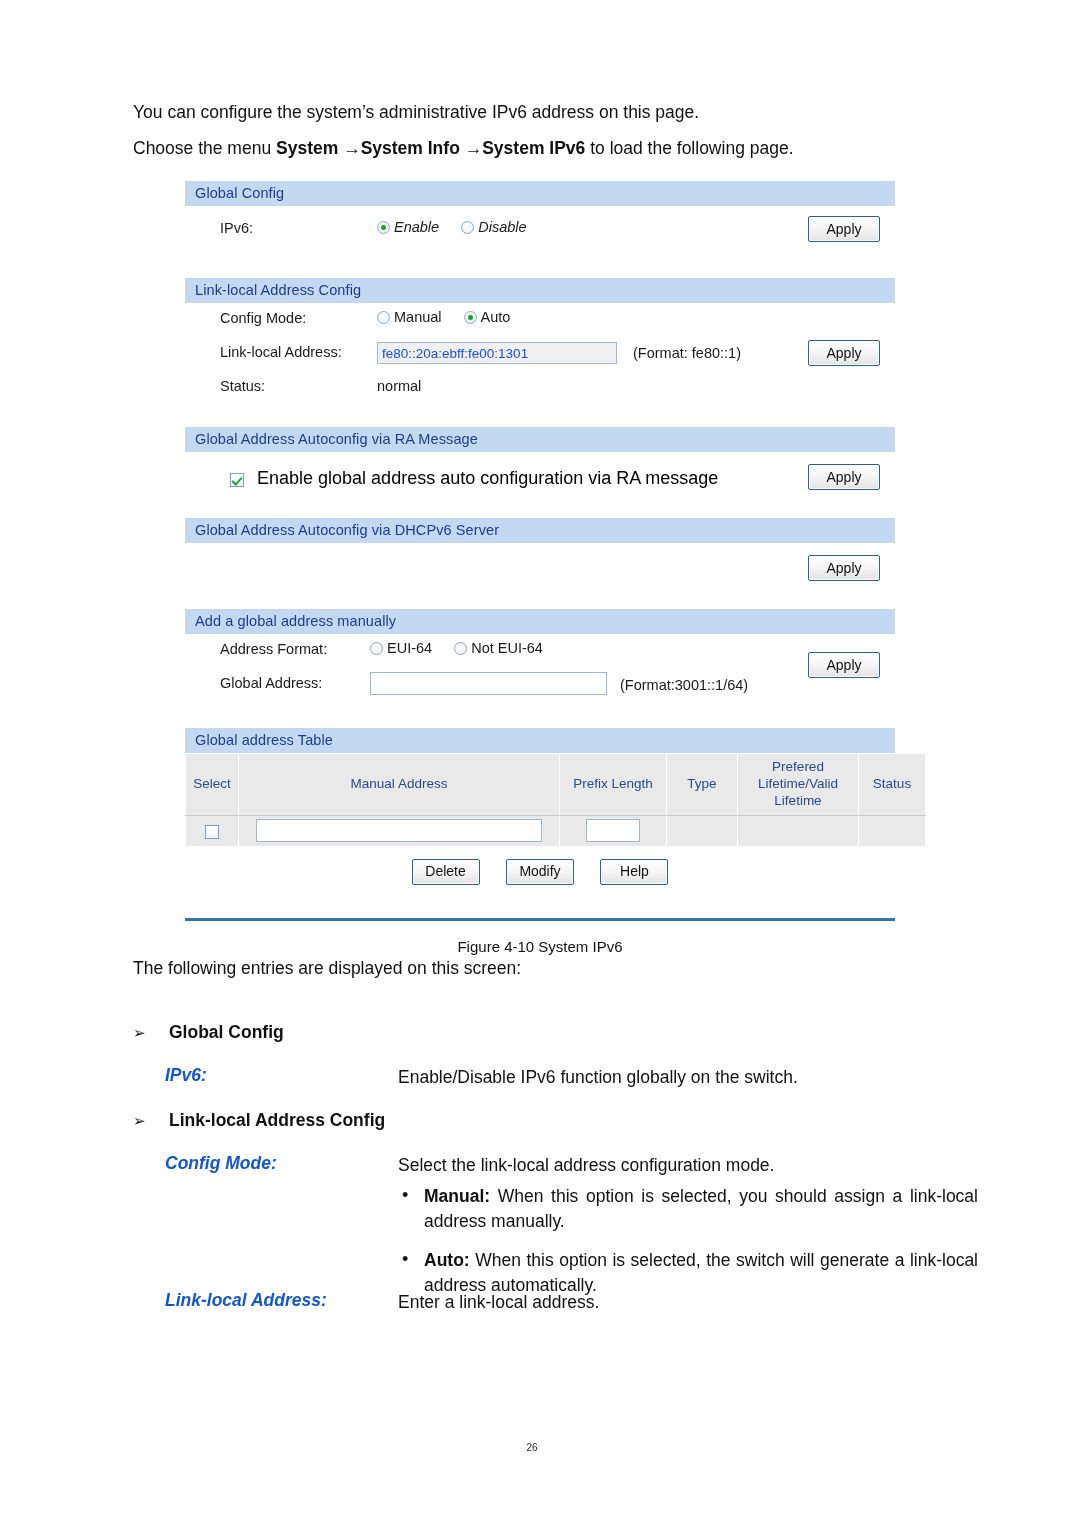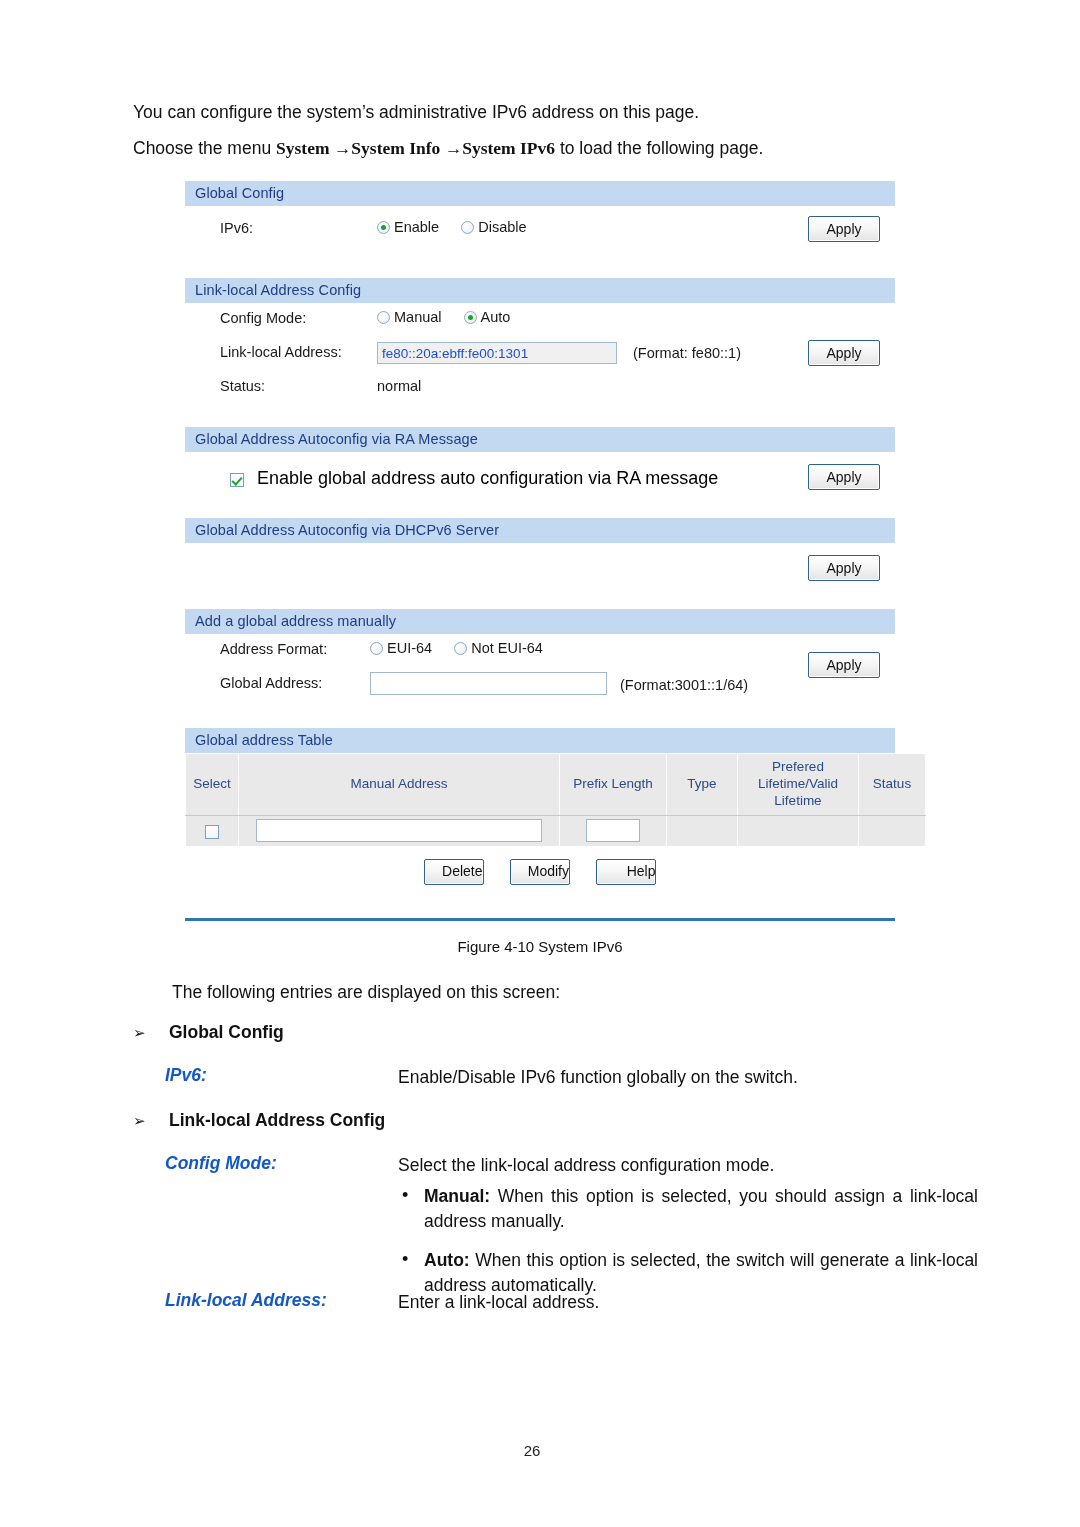--- a/index.html
+++ b/index.html
@@ -27,21 +27,21 @@
   .intro {
     position: absolute;
     left: 133px;
     width: 860px;
     font-size: 17.5px;
     line-height: 1.45;
     color: #111;
   }
   .intro-1 { top: 100px; }
   .intro-2 { top: 136px; }
-  .intro b { font-weight: bold; font-family: Liberation Serif, serif; }
+  .intro b { font-weight: bold; }
 
   
   .panel {
     position: absolute;
     left: 185px;
     top: 181px;
     width: 710px;
   }
 
   .sec-head {
@@ -205,25 +205,24 @@
     text-align: center;
     padding: 0;
   }
 
   .tbl-btns {
     text-align: center;
     padding-top: 12px;
     background: #ffffff;
   }
   .btn-foot {
-    width: 60px;
+    width: 68px;
     height: 26px;
     line-height: 17px;
     margin: 0 11px;
-    text-align: right;
   }
 
   .divider {
     position: absolute;
     left: 185px;
     top: 918px;
     width: 710px;
     height: 3px;
     background: #2b78b4;
   }
@@ -299,39 +298,39 @@
     font-size: 18px;
   }
   .sub-item b { font-weight: bold; }
 
   .page-num {
     position: absolute;
     left: 0;
     top: 1442px;
     width: 1064px;
     text-align: center;
-    font-size: 15px;
+    font-size: 10px;
     color: #222;
   }
 </style>
 </head>
 <body>
 
 <div class="page">
 
   <div class="intro intro-1">You can configure the system’s administrative IPv6 address on this page.</div>
   <div class="intro intro-2"><span>Choose the menu </span><b>System →System Info →System IPv6</b><span> to load the following page.</span></div>
 
   <div class="panel">
 
     <div class="sec-head">Global Config</div>
     <div class="sec-body">
       <div class="row" style="height:50px;">
         <span class="lbl" style="top:14px;">IPv6:</span>
-        <span class="ctrl" style="top:12px;">
+        <span class="ctrl" style="top:12px;font-style:italic;">
           <span class="radio-wrap"><span class="radio on"></span><span class="radio-label">Enable</span></span>
           <span class="radio-wrap"><span class="radio"></span><span class="radio-label">Disable</span></span>
         </span>
         <span class="btn btn-apply" style="top:10px;">Apply</span>
       </div>
       <div class="spacer" style="height:22px;"></div>
     </div>
 
     <div class="sec-head">Link-local Address Config</div>
     <div class="sec-body">
@@ -424,21 +423,21 @@
     <div class="tbl-btns">
       <span class="btn btn-foot">Delete</span>
       <span class="btn btn-foot">Modify</span>
       <span class="btn btn-foot">Help</span>
     </div>
   </div>
 
   <div class="divider"></div>
   <div class="fig-caption">Figure 4-10 System IPv6</div>
 
-  <div class="body-text" style="top:980px;margin-left:39px;">The following entries are displayed on this screen:</div>
+  <div class="body-text" style="top:956px;">The following entries are displayed on this screen:</div>
 
   <div class="bullet-head" style="top:1022px;"><span class="arrow">➢</span><span>Global Config</span></div>
 
   <div class="term" style="top:1065px;">IPv6:</div>
   <div class="def" style="top:1065px;">Enable/Disable IPv6 function globally on the switch.</div>
 
   <div class="bullet-head" style="top:1110px;"><span class="arrow">➢</span><span>Link-local Address Config</span></div>
 
   <div class="term" style="top:1153px;">Config Mode:</div>
   <div class="def" style="top:1153px;">Select the link-local address configuration mode.</div>

